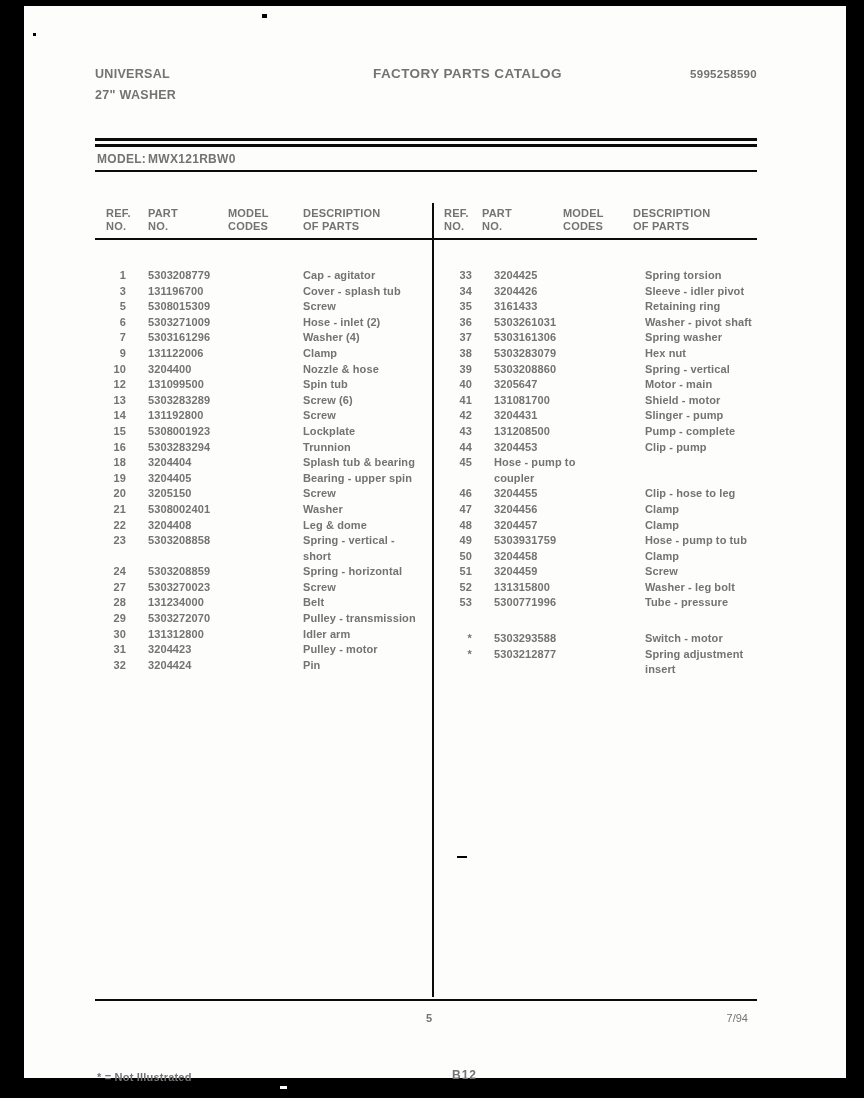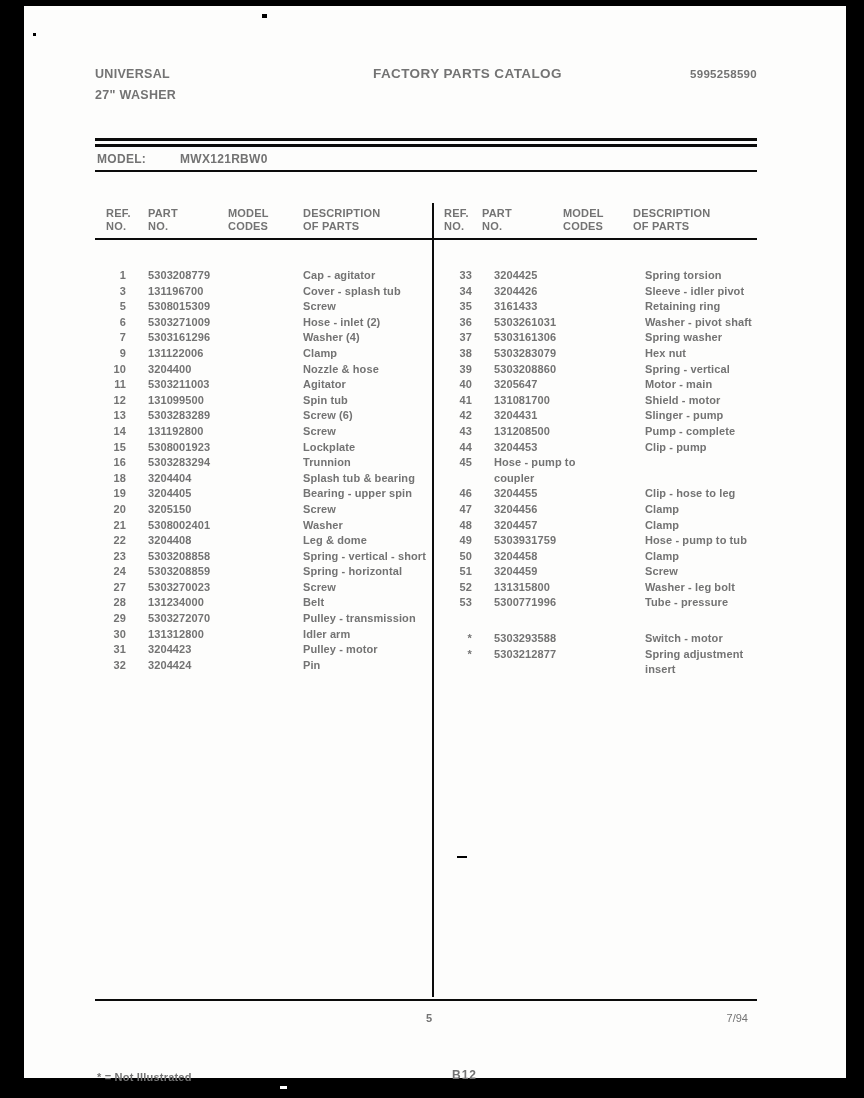--- a/index.html
+++ b/index.html
@@ -32,21 +32,21 @@
   .rule{position:absolute;left:0;width:662px;background:#0b0b0b;}
   .rule-a{top:132px;height:3px;}
   .rule-b{top:138px;height:3px;}
   .rule-model{top:164px;height:2px;}
   .rule-header{top:232px;height:2px;}
   .rule-footer{top:993px;height:2px;}
   .model-line{
     position:absolute;left:2px;top:146px;
     font-size:12px;font-weight:700;letter-spacing:.3px;
   }
-  .model-line .model-value{position:absolute;left:51px;top:0;white-space:nowrap;margin-left:32px;}
+  .model-line .model-value{position:absolute;left:51px;top:0;white-space:nowrap;}
   
   .v-divider{
     position:absolute;left:337px;top:197px;width:2px;height:794px;background:#0b0b0b;
   }
   .thead{
     position:absolute;top:201px;display:grid;
     font-size:11px;font-weight:700;line-height:13px;letter-spacing:.2px;
   }
   .thead-left{left:0;width:337px;grid-template-columns:53px 80px 75px 1fr;}
   .thead-right{left:337px;width:325px;grid-template-columns:50px 81px 70px 1fr;}
@@ -55,21 +55,21 @@
   .tbody{
     position:absolute;font-size:11px;font-weight:700;line-height:15.6px;letter-spacing:.1px;
   }
   .tbody-left{left:0;top:262px;width:337px;}
   .tbody-right{left:337px;top:262px;width:325px;margin-left:12px;}
   .tbody .prow{display:grid;}
   .tbody-left .prow{grid-template-columns:53px 155px 1fr;}
   .tbody-right .prow{grid-template-columns:50px 151px 1fr;}
   .tbody-left .c-ref{text-align:right;padding-right:22px;}
   .tbody-right .c-ref{text-align:right;padding-right:22px;}
-  .c-desc{white-space:pre-line;padding-right:0;}
+  .c-desc{white-space:pre-line;padding-right:16px;}
   .footnote-gap{height:20px;}
   
   .footer-note{
     position:absolute;left:2px;top:1065px;
     font-size:11px;font-weight:700;letter-spacing:.2px;
   }
   .footer-page{
     position:absolute;left:331px;top:1006px;
     font-size:11px;font-weight:700;
   }
@@ -181,25 +181,20 @@
           <span class="c-ref">9</span>
           <span class="c-part">131122006</span>
           <span class="c-desc">Clamp</span>
         </div>
         <div class="prow">
           <span class="c-ref">10</span>
           <span class="c-part">3204400</span>
           <span class="c-desc">Nozzle &amp; hose</span>
         </div>
         <div class="prow">
-          <span class="c-ref">11</span>
-          <span class="c-part">5303211003</span>
-          <span class="c-desc">Agitator</span>
-        </div>
-        <div class="prow">
           <span class="c-ref">12</span>
           <span class="c-part">131099500</span>
           <span class="c-desc">Spin tub</span>
         </div>
         <div class="prow">
           <span class="c-ref">13</span>
           <span class="c-part">5303283289</span>
           <span class="c-desc">Screw (6)</span>
         </div>
         <div class="prow">

